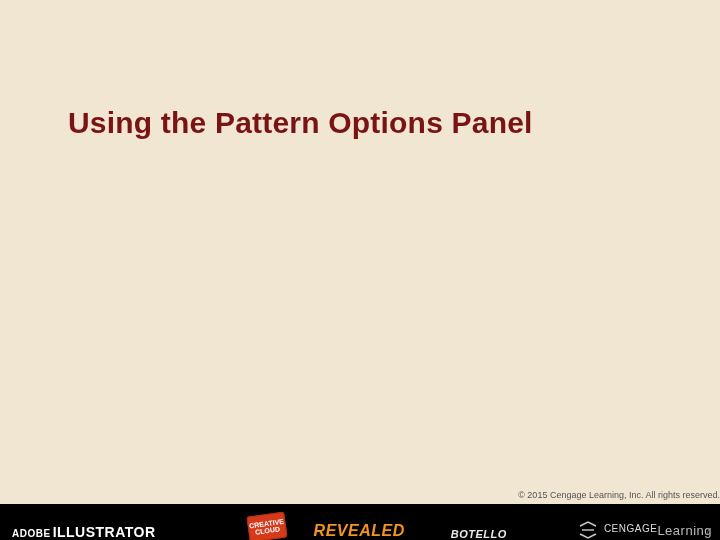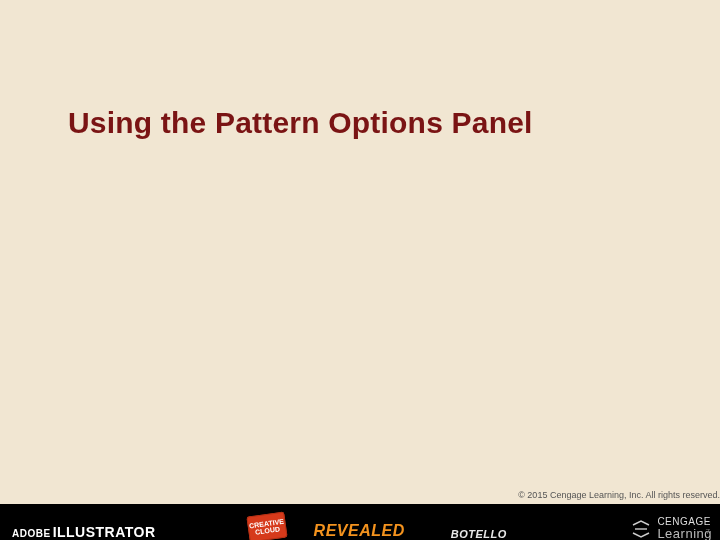--- a/index.html
+++ b/index.html
@@ -138,21 +138,20 @@
     gap: 6px;
   }
   .cengage-mark {
     width: 20px;
     height: 20px;
     position: relative;
   }
   .cengage-mark svg { display: block; }
   .cengage-text {
     display: flex;
-    flex-direction: column;
     line-height: 1;
   }
   .cengage-text .c1 { font-size: 10px; font-weight: 400; letter-spacing: 0.5px; }
   .cengage-text .c2 { font-size: 13px; font-weight: 300; letter-spacing: 0.5px; color: #bbb; }
   .page-num {
     position: absolute;
     right: 10px;
     bottom: 4px;
     font-size: 8px;
     color: #777;

